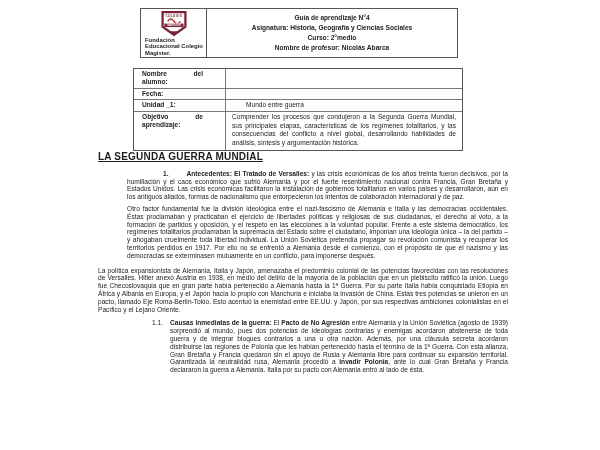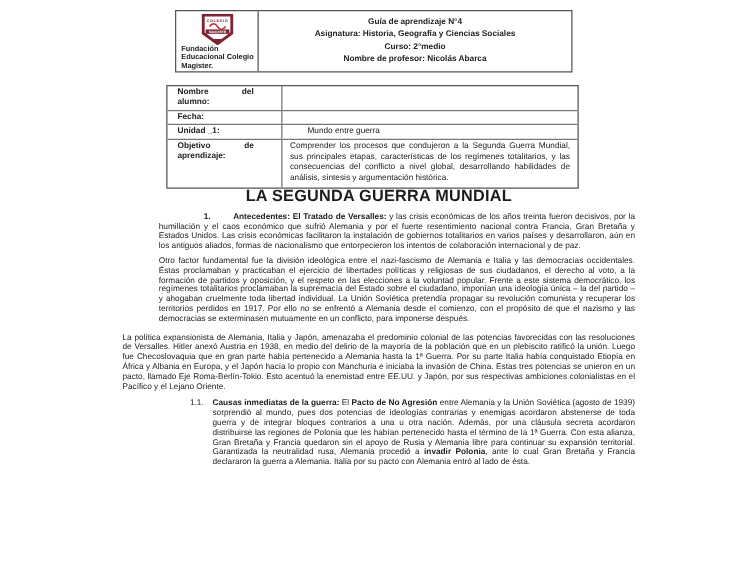--- a/index.html
+++ b/index.html
@@ -26,22 +26,22 @@
   .it-value{flex:1;box-sizing:border-box;padding:1px 5px;line-height:8.6px;}
   .row-name{min-height:19px;}
   .row-fecha{min-height:10px;}
   .row-unidad{min-height:10px;}
   .val-unidad{padding-left:20px;}
   .val-objetivo{text-align:justify;padding:1.5px 6px 2px 6px;}
 
   
   .doc-body{position:absolute;left:98px;top:153px;width:410px;
             font-size:6.6px;line-height:7.8px;text-align:justify;color:#1c1c1c;}
-  .doc-title{margin:0 0 9px 0;text-align:center;font-weight:bold;
-             font-size:13px;letter-spacing:.2px;}
+  .doc-title{margin:0 0 9px 0;text-align:left;font-weight:bold;
+             text-decoration:underline;font-size:10px;letter-spacing:.2px;}
   .para{margin:0;}
   .p-indent{margin-left:29px;width:381px;box-sizing:border-box;}
   .p1{margin-bottom:4px;}
   .p2{margin-bottom:7px;}
   .p3{margin-bottom:6px;}
   .p1-num{display:inline-block;margin-left:36px;}
   .p1-gap{display:inline-block;width:18px;}
   .sect{position:relative;margin-left:54px;width:356px;box-sizing:border-box;
         padding-left:18px;margin-top:5px;}
   .sect-num{position:absolute;left:0;top:0;}

